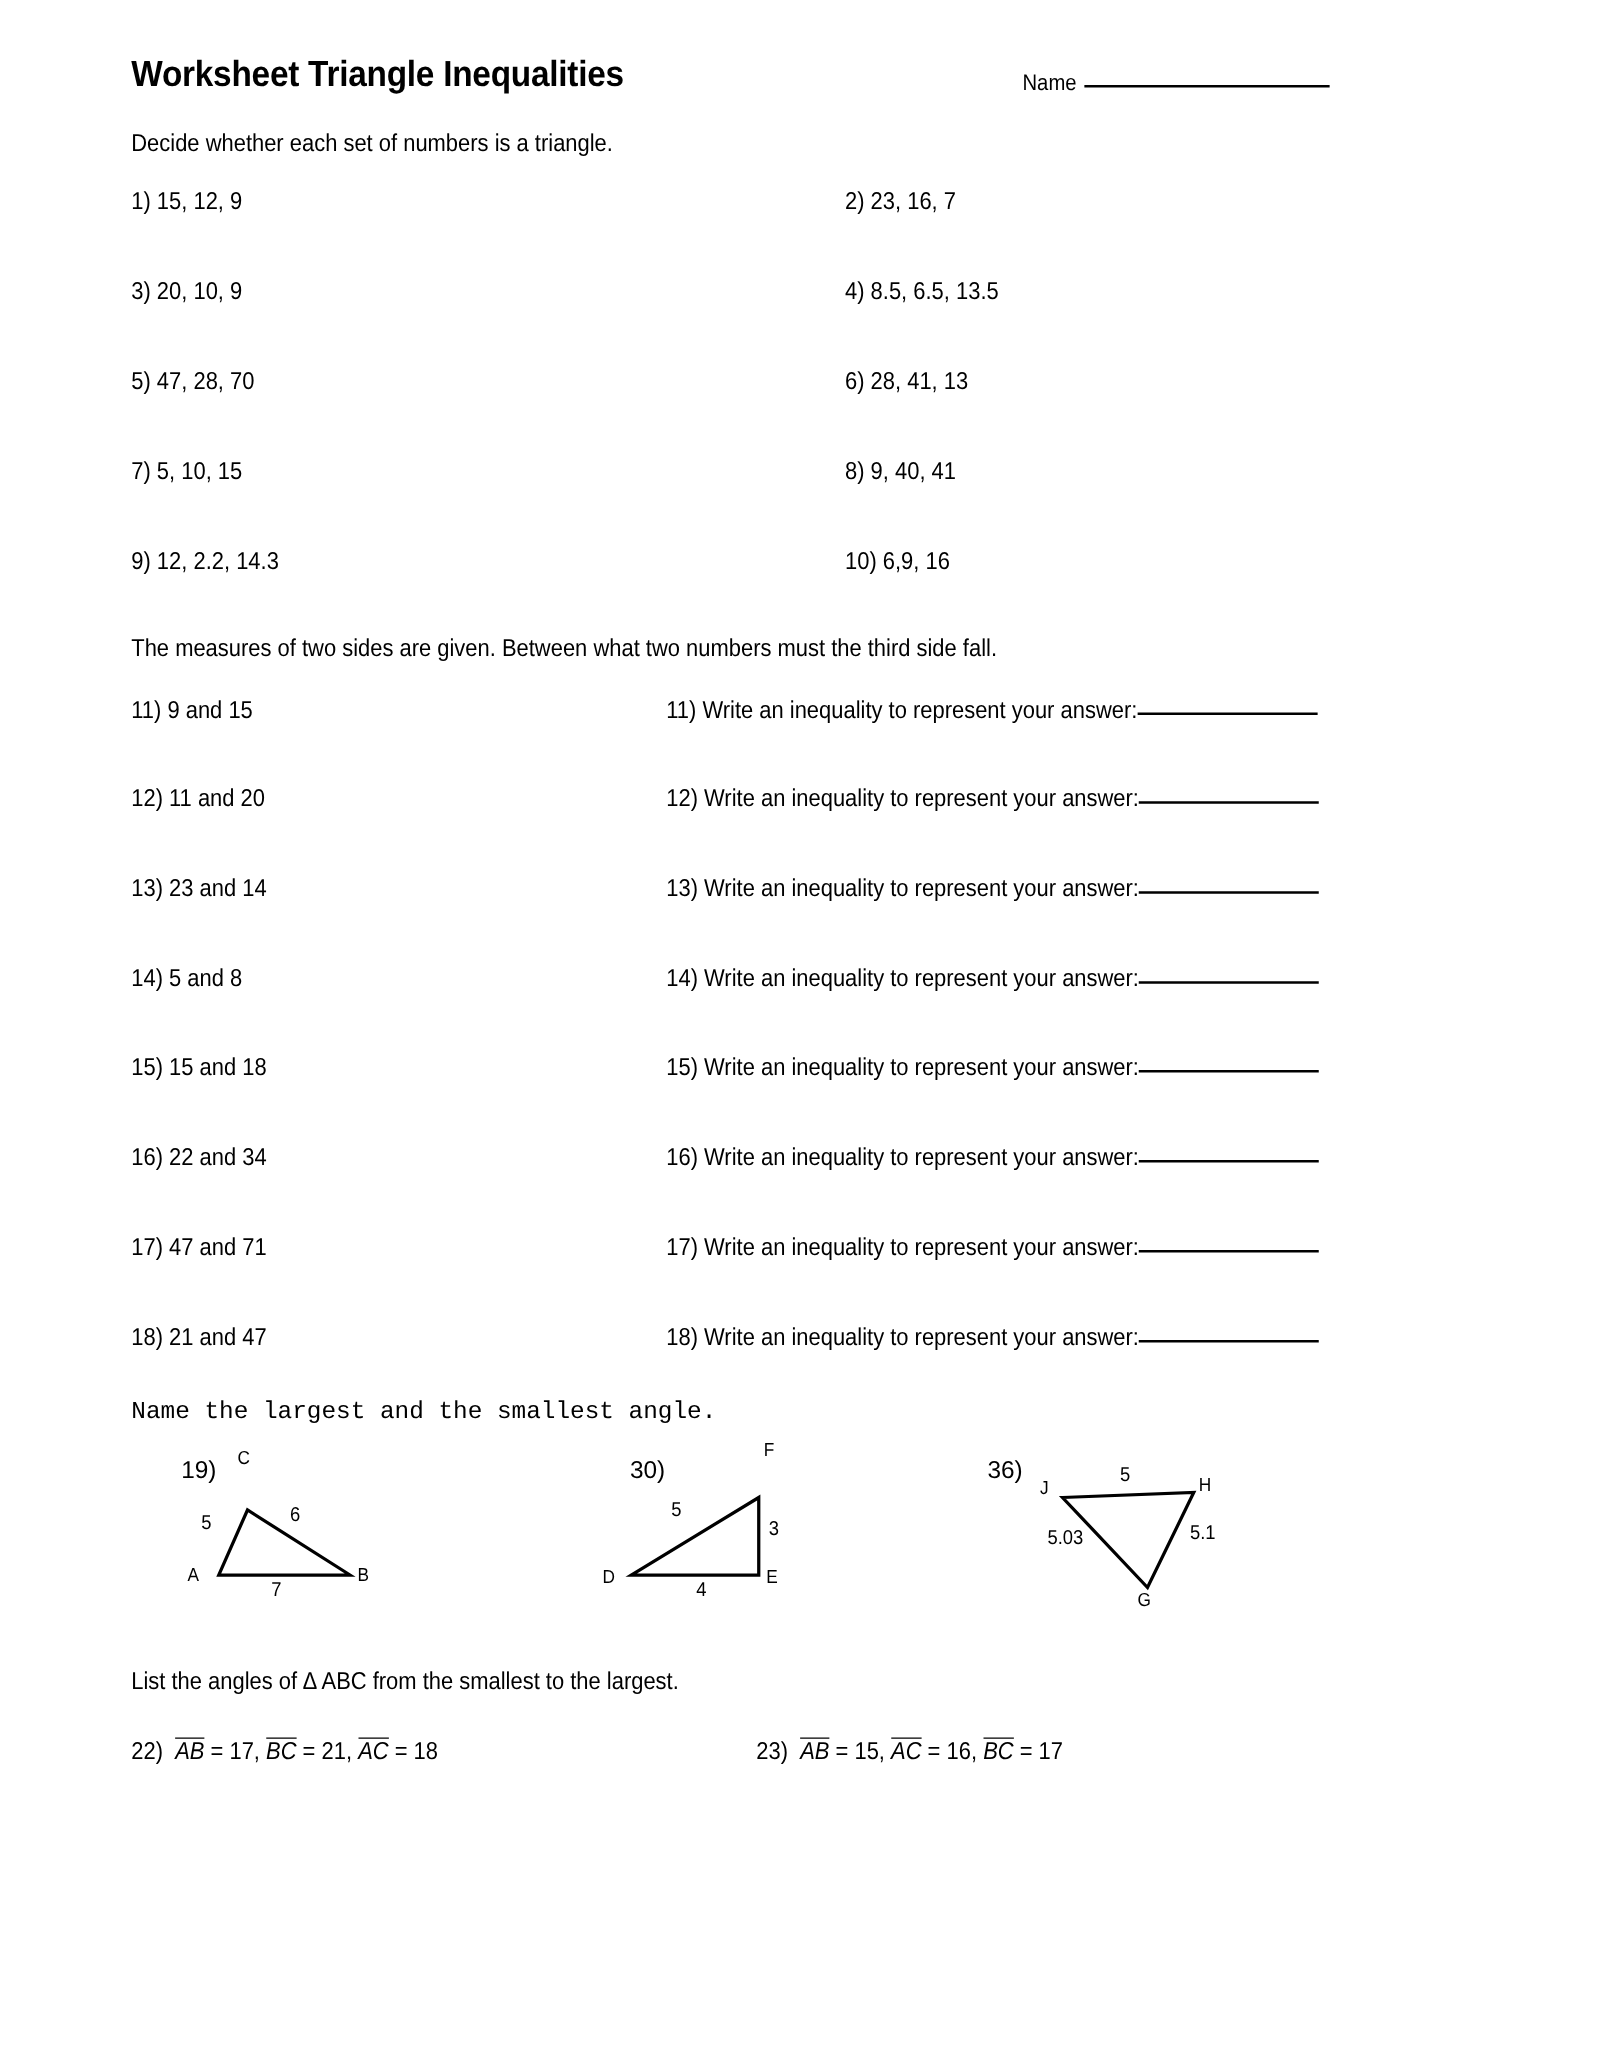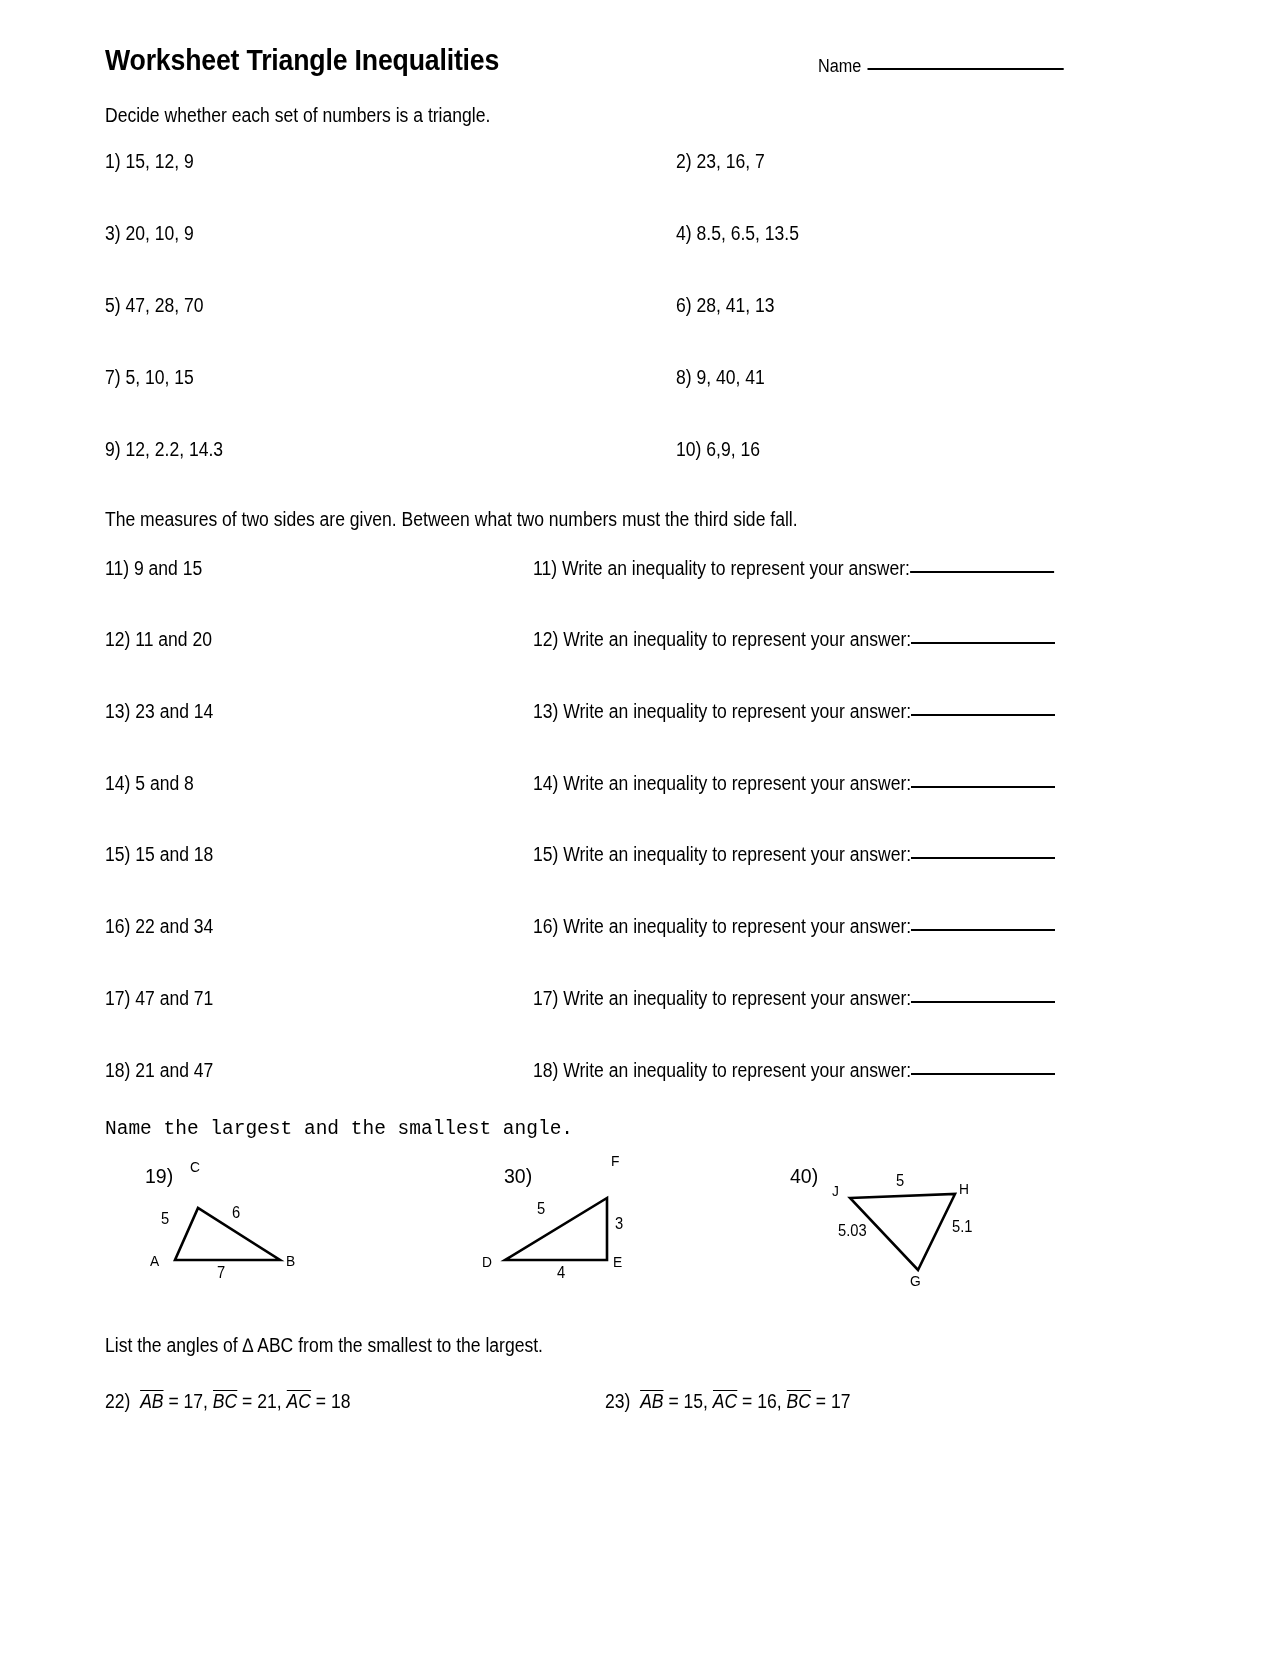--- a/index.html
+++ b/index.html
@@ -234,21 +234,21 @@
       <polygon points="10,100 112,100 112,38" fill="none" stroke="#000" stroke-width="2.6" stroke-linejoin="miter"></polygon>
     </svg>
     <span class="fig-label" style="left:116px; top:-8px;">F</span>
     <span class="fig-label" style="left:-13px; top:93px;">D</span>
     <span class="fig-label" style="left:118px; top:93px;">E</span>
     <span class="fig-side" style="left:42px; top:40px;">5</span>
     <span class="fig-side" style="left:120px; top:55px;">3</span>
     <span class="fig-side" style="left:62px; top:104px;">4</span>
   </div>
 
-  <div class="prob-num" style="left:750px; top:1165px;">40)</div>
+  <div class="prob-num" style="left:750px; top:1165px;">36)</div>
 
   <div class="figure" style="left:830px; top:1160px; width:160px; height:130px;">
     <svg width="160" height="130" viewBox="0 0 160 130" aria-hidden="true">
 
       <polygon points="20,38 125,34 88,110" fill="none" stroke="#000" stroke-width="2.6" stroke-linejoin="miter"></polygon>
     </svg>
     <span class="fig-label" style="left:2px; top:22px;">J</span>
     <span class="fig-label" style="left:129px; top:20px;">H</span>
     <span class="fig-label" style="left:80px; top:112px;">G</span>
     <span class="fig-side" style="left:66px; top:12px;">5</span>

